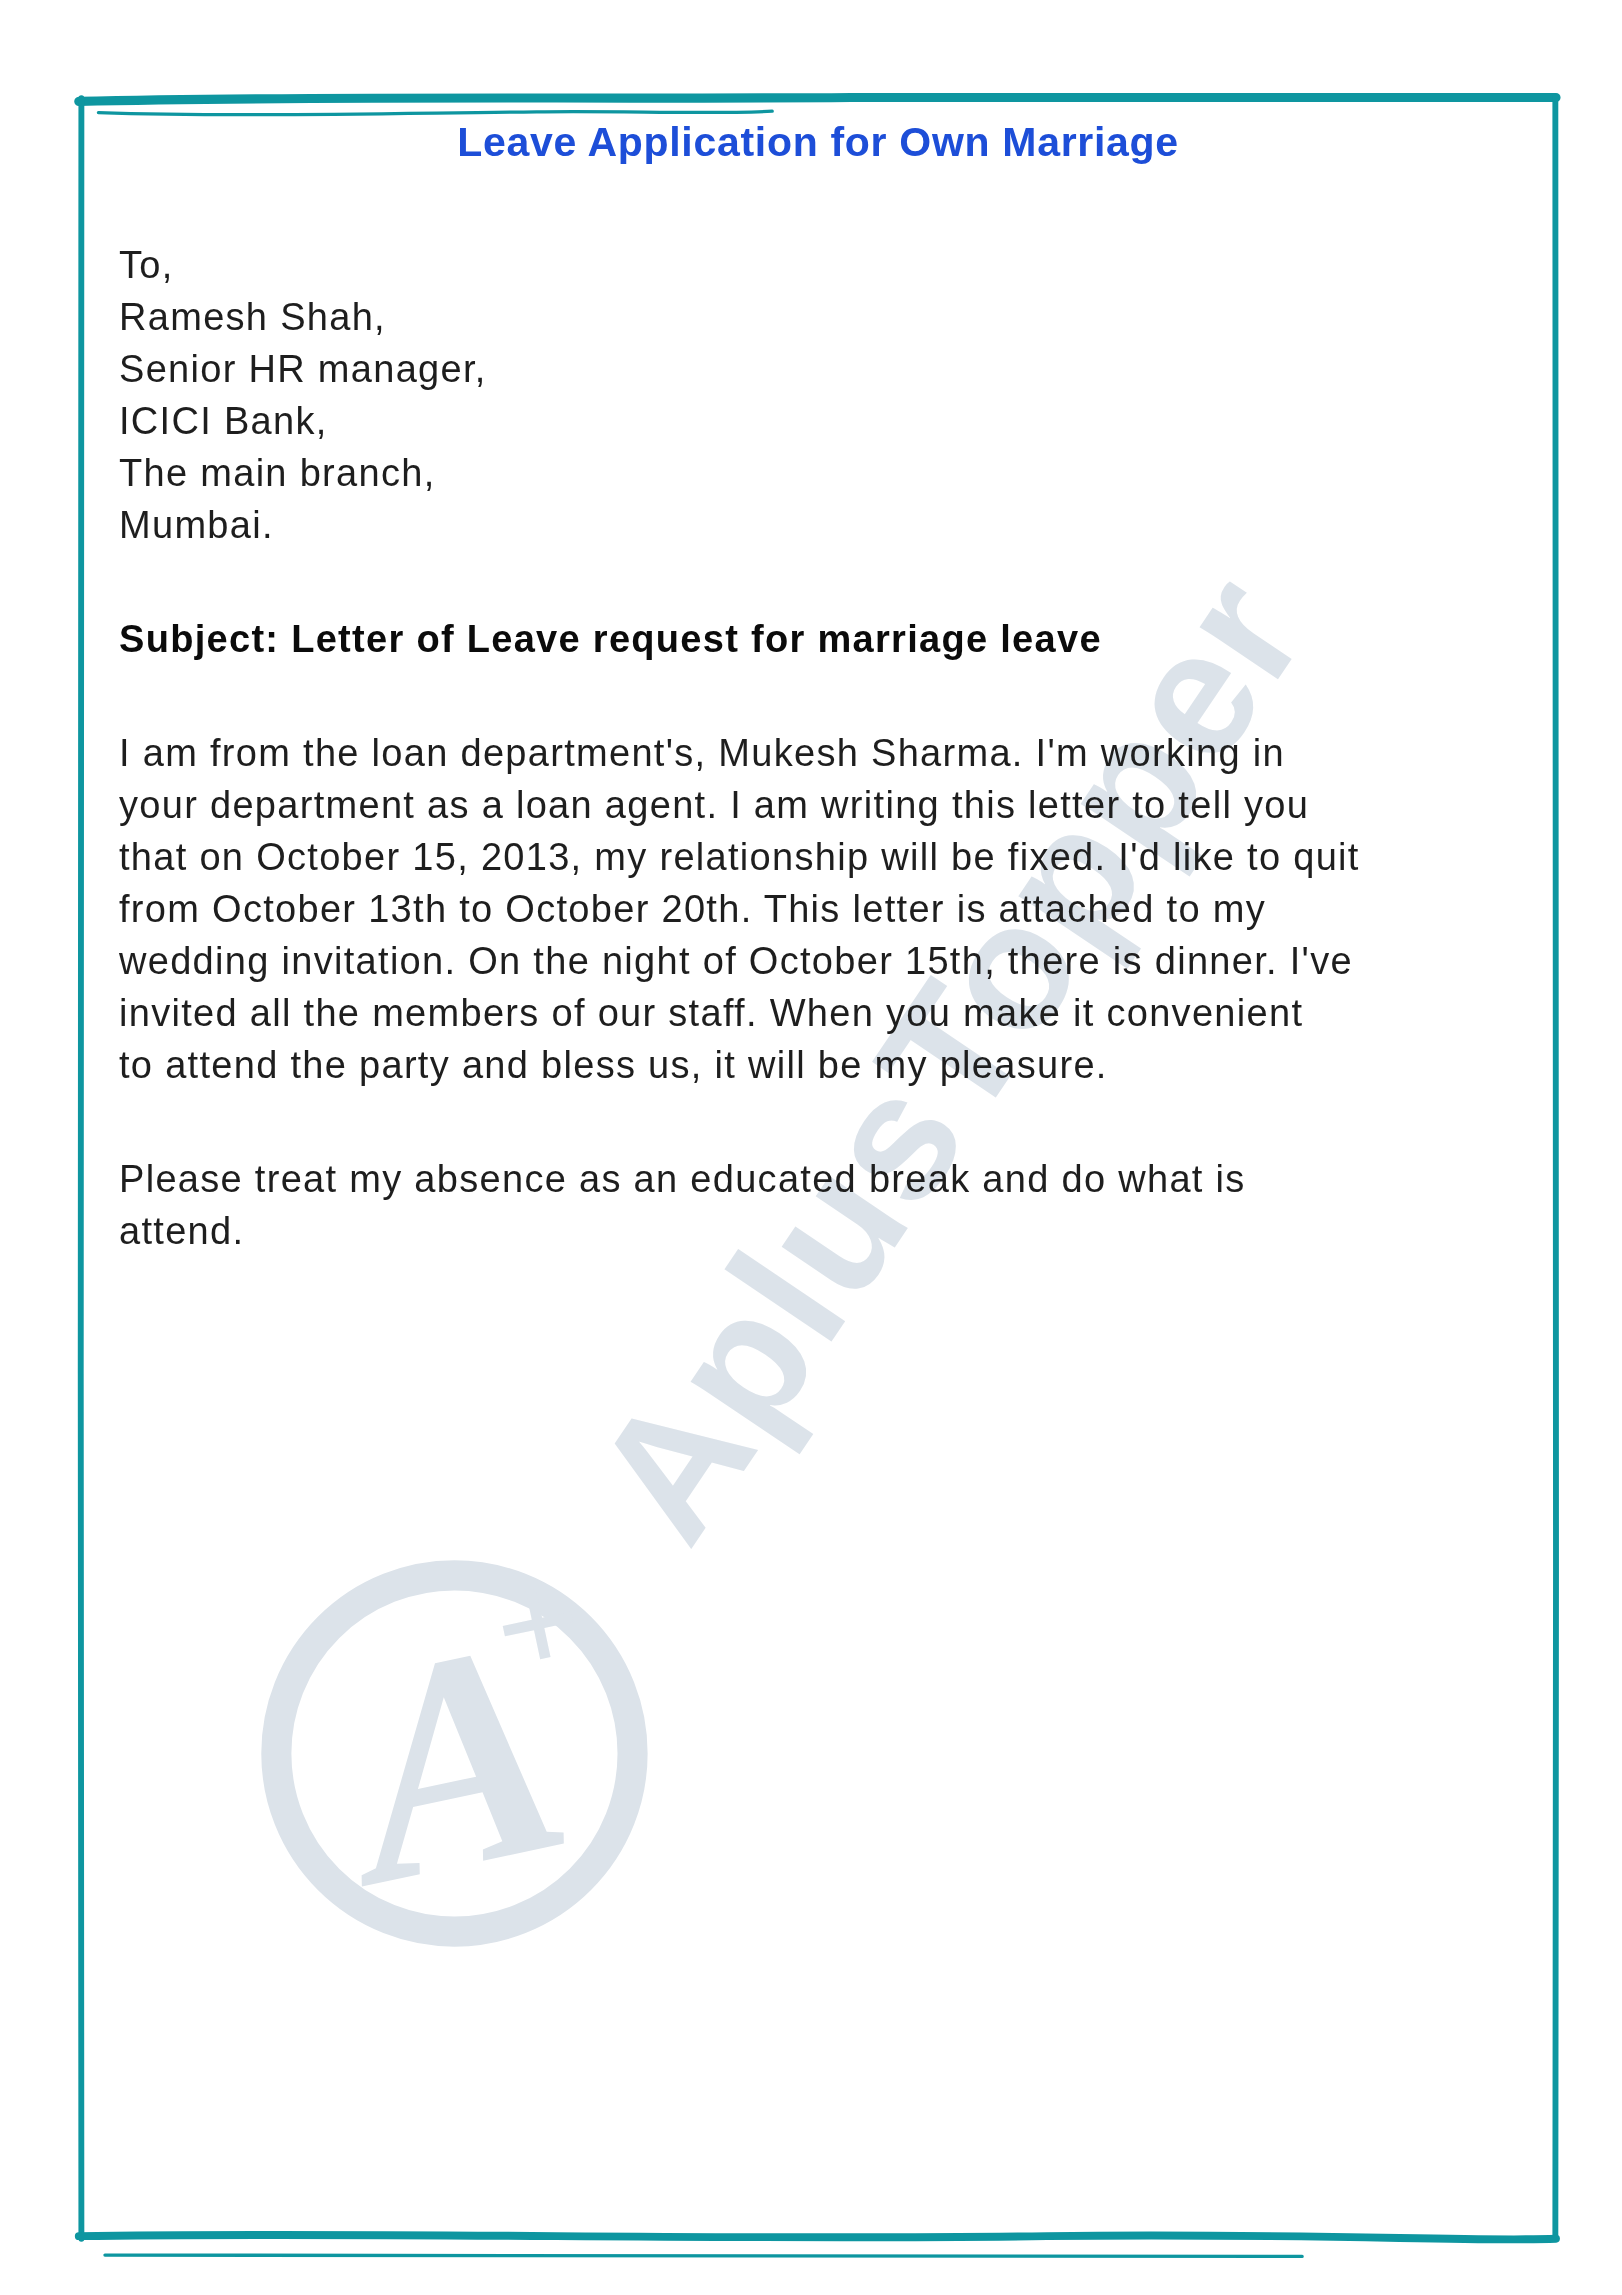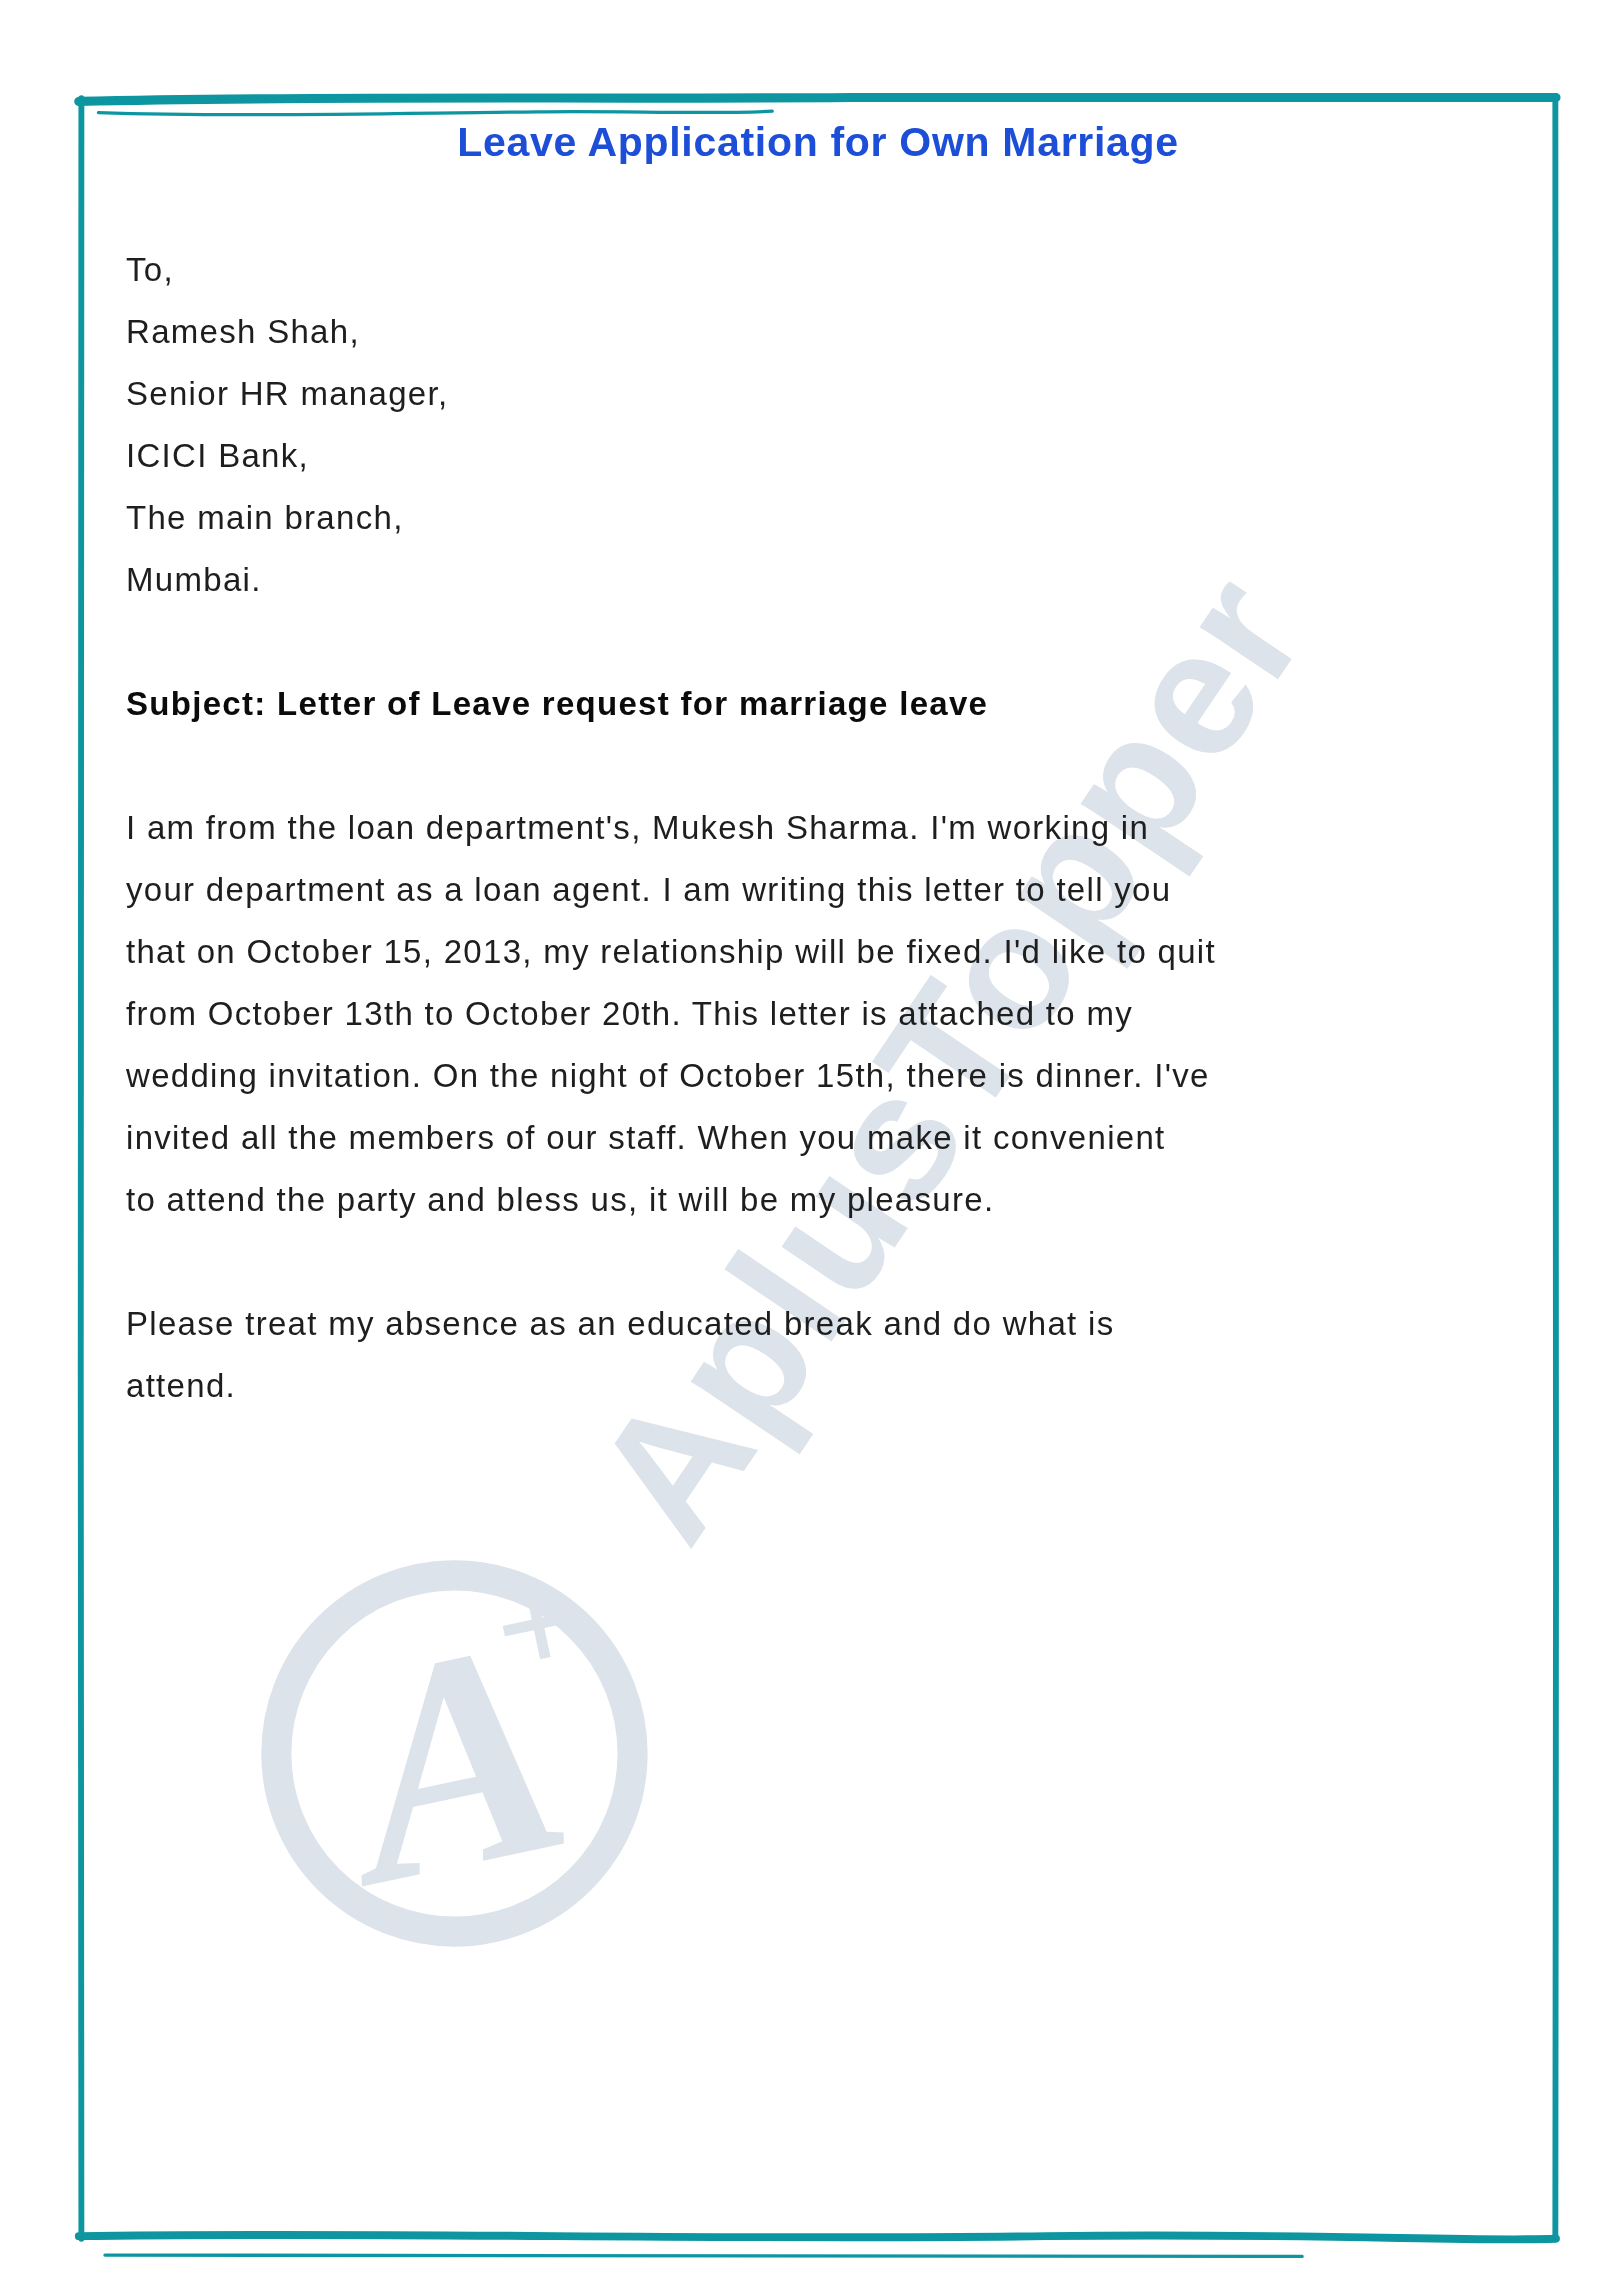--- a/index.html
+++ b/index.html
@@ -29,22 +29,22 @@
 
   
   .content{position:absolute;left:0;top:0;width:100%;height:100%;z-index:2;}
   .title{
     position:absolute;left:79px;top:116px;width:1478px;
     margin:0;text-align:center;
     font-size:41px;font-weight:bold;color:#1d4ed8;
     letter-spacing:0.7px;line-height:52px;
   }
   .letter-body{
-    position:absolute;left:126px;top:239px;width:1427px;
-    font-size:33px;line-height:62px;color:#1e1e1e;
+    position:absolute;left:119px;top:239px;width:1427px;
+    font-size:38px;line-height:52px;color:#1e1e1e;
     letter-spacing:1.3px;
   }
   .block{white-space:pre;margin:0 0 62px 0;}
   .block.bold{font-weight:bold;color:#0b0b0b;}
 </style>
 </head>
 <body>
 
 <div class="page">
 

